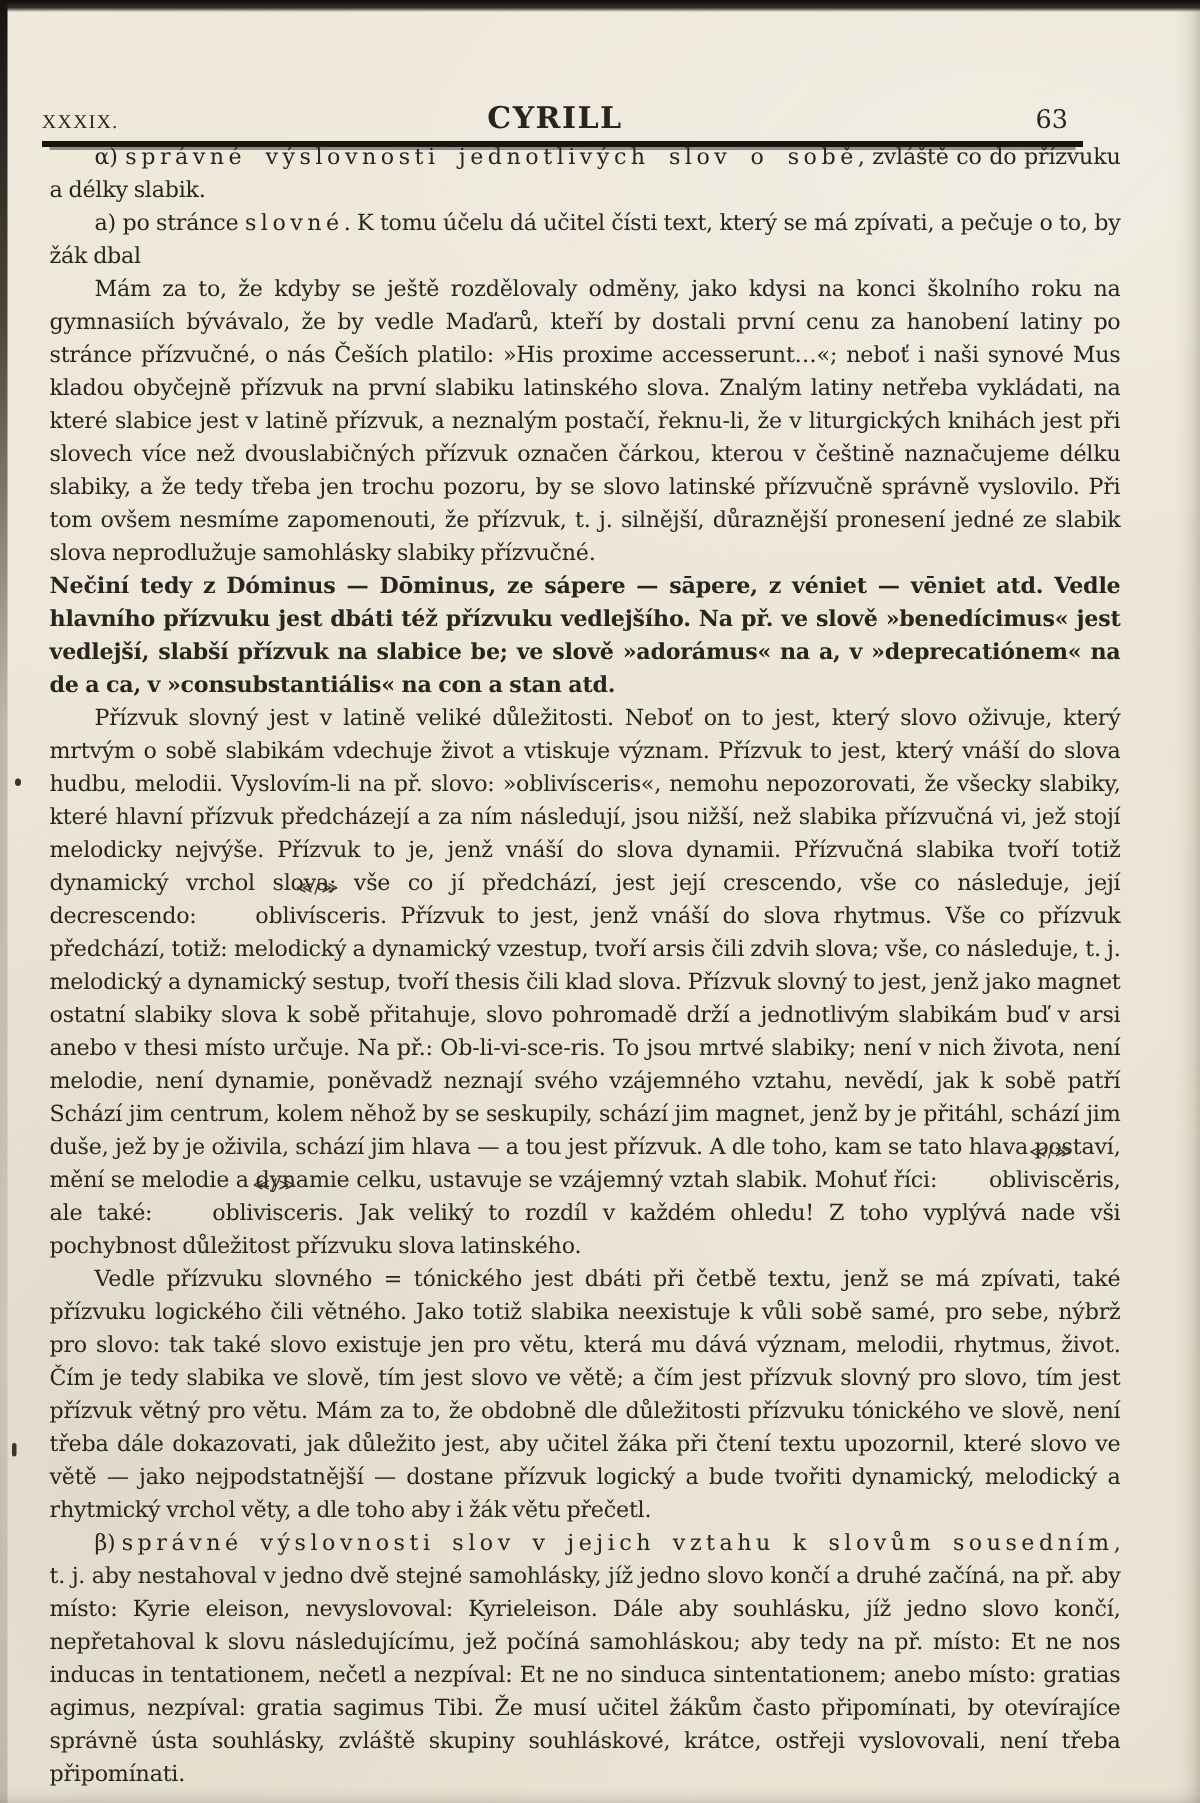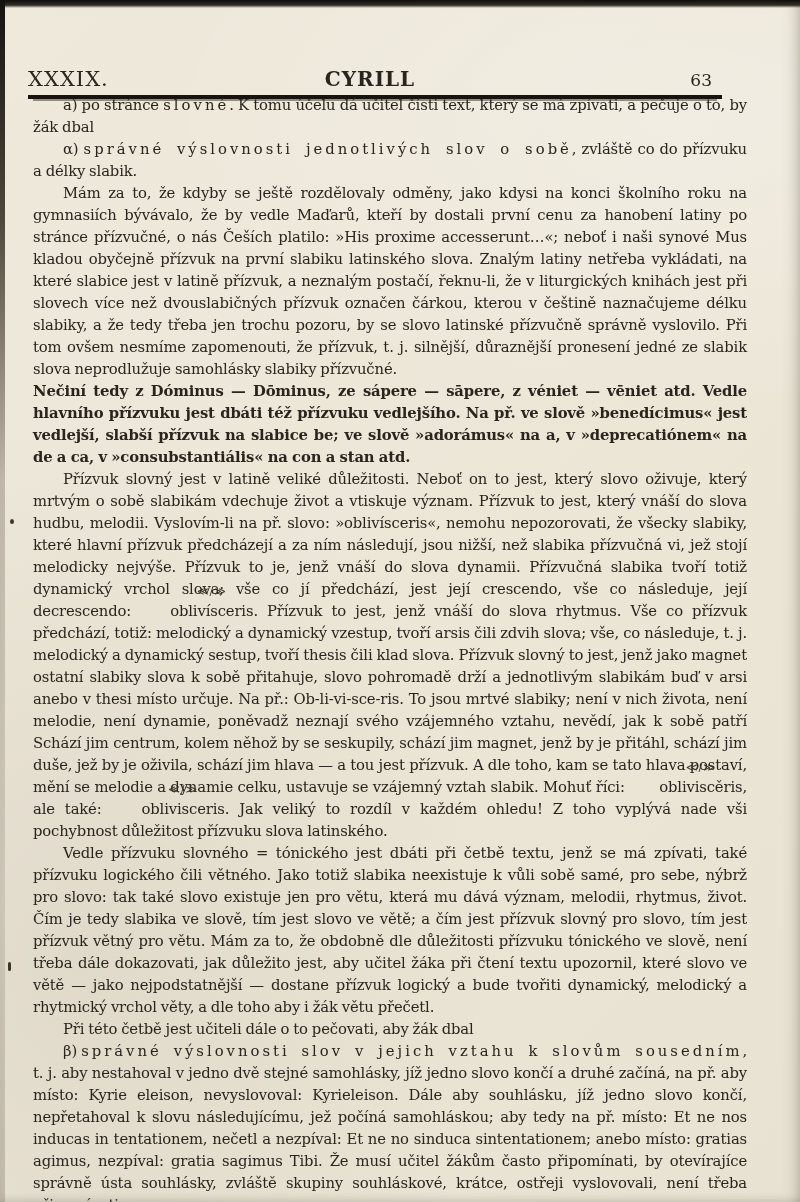--- a/index.html
+++ b/index.html
@@ -20,21 +20,21 @@
   .speck{position:absolute;background:#3a342b;border-radius:50%;}
   .speck.s1{left:10px;top:519px;width:4px;height:5px;}
   .speck.s2{left:8px;top:962px;width:3px;height:9px;border-radius:2px;}
 
   .header{
     position:absolute;left:28px;top:54px;width:694px;
     display:flex;align-items:baseline;
     border-bottom:4px solid #17140f;padding-bottom:4px;
     box-shadow:0 7px 0 -5px rgba(70,63,50,0.55);
   }
-  .header .h-left{flex:1;font-size:21px;letter-spacing:1px;}
+  .header .h-left{flex:1;font-size:13px;letter-spacing:1px;font-family:Liberation Serif, serif;}
   .header .h-center{flex:1;text-align:center;font-size:20px;font-weight:bold;letter-spacing:1px;}
   .header .h-right{flex:1;text-align:right;font-size:17px;padding-right:10px;margin-top:16px;}
 
   .body-text{
     position:absolute;left:33px;top:94px;width:714px;
     font-size:14.8px;line-height:22px;text-align:justify;
     letter-spacing:-0.15px;word-spacing:-0.6px;
   }
   .body-text p{margin:0;}
   .indent{text-indent:30px;}
@@ -57,29 +57,28 @@
 <div class="speck s2"></div>
 
 <header class="header">
   <span class="h-left">XXXIX.</span>
   <span class="h-center">CYRILL</span>
   <span class="h-right">63</span>
 </header>
 
 <main class="body-text">
 
+  <p class="indent"><span>α) </span><span class="sperr">správné výslovnosti jednotlivých slov o sobě</span><span>, zvláště co do přízvuku a délky slabik.</span></p>
+
   <p class="indent"><span>a) po stránce </span><span class="sperr">slovné</span><span>. K tomu účelu dá učitel čísti text, který se má zpívati, a pečuje o to, by žák dbal</span></p>
-
-  <p class="indent"><span>α) </span><span class="sperr">správné výslovnosti jednotlivých slov o sobě</span><span>, zvláště co do přízvuku a délky slabik.</span></p>
 
   <p class="indent"><span>Mám za to, že kdyby se ještě rozdělovaly odměny, jako kdysi na konci školního roku na gymnasiích bývávalo, že by vedle Maďarů, kteří by dostali první cenu za hanobení latiny po stránce přízvučné, o nás Češích platilo: »His proxime accesserunt…«; neboť i naši synové Mus kladou obyčejně přízvuk na první slabiku latinského slova. Znalým latiny netřeba vykládati, na které slabice jest v latině přízvuk, a neznalým postačí, řeknu-li, že v liturgických knihách jest při slovech více než dvouslabičných přízvuk označen čárkou, kterou v češtině naznačujeme délku slabiky, a že tedy třeba jen trochu pozoru, by se slovo latinské přízvučně správně vyslovilo. Při tom ovšem nesmíme zapomenouti, že přízvuk, t. j. silnější, důraznější pronesení jedné ze slabik slova neprodlužuje samohlásky slabiky přízvučné.</span></p>
 
   <p class="noindent"><span>Nečiní tedy z Dóminus — Dōminus, ze sápere — sāpere, z véniet — vēniet atd. Vedle hlavního přízvuku jest dbáti též přízvuku vedlejšího. Na př. ve slově »benedícimus« jest vedlejší, slabší přízvuk na slabice be; ve slově »adorámus« na a, v »deprecatiónem« na de a ca, v »consubstantiális« na con a stan atd.</span></p>
 
   <p class="indent"><span>Přízvuk slovný jest v latině veliké důležitosti. Neboť on to jest, který slovo oživuje, který mrtvým o sobě slabikám vdechuje život a vtiskuje význam. Přízvuk to jest, který vnáší do slova hudbu, melodii. Vyslovím-li na př. slovo: »oblivísceris«, nemohu nepozorovati, že všecky slabiky, které hlavní přízvuk předcházejí a za ním následují, jsou nižší, než slabika přízvučná vi, jež stojí melodicky nejvýše. Přízvuk to je, jenž vnáší do slova dynamii. Přízvučná slabika tvoří totiž dynamický </span><span class="underl">vrchol slova</span><span>; vše co jí předchází, jest její crescendo, vše co následuje, její decrescendo: </span><span class="marked"><span class="mark">≪∕≫</span><span>oblivísceris</span></span><span>. Přízvuk to jest, jenž vnáší do slova rhytmus. Vše co přízvuk předchází, totiž: melodický a dynamický vzestup, tvoří arsis čili zdvih slova; vše, co následuje, t. j. melodický a dynamický sestup, tvoří thesis čili klad slova. Přízvuk slovný to jest, jenž jako magnet ostatní slabiky slova k sobě přitahuje, slovo pohromadě drží a jednotlivým slabikám buď v arsi anebo v thesi místo určuje. Na př.: Ob-li-vi-sce-ris. To jsou mrtvé slabiky; není v nich života, není melodie, není dynamie, poněvadž neznají svého vzájemného vztahu, nevědí, jak k sobě patří Schází jim centrum, kolem něhož by se seskupily, schází jim magnet, jenž by je přitáhl, schází jim duše, jež by je oživila, schází jim hlava — a tou jest přízvuk. A dle toho, kam se tato hlava postaví, mění se melodie a dynamie celku, ustavuje se vzájemný vztah slabik. Mohuť říci: </span><span class="marked"><span class="mark">≪∕≫</span><span>obliviscěris</span></span><span>, ale také: </span><span class="marked"><span class="mark">≪∕≫</span><span>oblivisceris</span></span><span>. Jak veliký to rozdíl v každém ohledu! Z toho vyplývá nade vši pochybnost důležitost přízvuku slova latinského.</span></p>
 
   <p class="indent"><span>Vedle přízvuku slovného = tónického jest dbáti při četbě textu, jenž se má zpívati, také přízvuku logického čili větného. Jako totiž slabika neexistuje k vůli sobě samé, pro sebe, nýbrž pro slovo: tak také slovo existuje jen pro větu, která mu dává význam, melodii, rhytmus, život. Čím je tedy slabika ve slově, tím jest slovo ve větě; a čím jest přízvuk slovný pro slovo, tím jest přízvuk větný pro větu. Mám za to, že obdobně dle důležitosti přízvuku tónického ve slově, není třeba dále dokazovati, jak důležito jest, aby učitel žáka při čtení textu upozornil, které slovo ve větě — jako nejpodstatnější — dostane přízvuk logický a bude tvořiti dynamický, melodický a rhytmický vrchol věty, a dle toho aby i žák větu přečetl.</span></p>
 
-  <p class="indent"><span>Při této četbě jest učiteli dále o to pečovati, aby žák dbal</span></p>
 
   <p class="indent"><span>β) </span><span class="sperr">správné výslovnosti slov v jejich vztahu k slovům sousedním</span><span>, t. j. aby nestahoval v jedno dvě stejné samohlásky, jíž jedno slovo končí a druhé začíná, na př. aby místo: Kyrie eleison, nevyslovoval: Kyrieleison. Dále aby souhlásku, jíž jedno slovo končí, nepřetahoval k slovu následujícímu, jež počíná samohláskou; aby tedy na př. místo: Et ne nos inducas in tentationem, nečetl a nezpíval: Et ne no sinduca sintentationem; anebo místo: gratias agimus, nezpíval: gratia sagimus Tibi. Že musí učitel žákům často připomínati, by otevírajíce správně ústa souhlásky, zvláště skupiny souhláskové, krátce, ostřeji vyslovovali, není třeba připomínati.</span></p>
 
 </main>
 
 </body></html>

